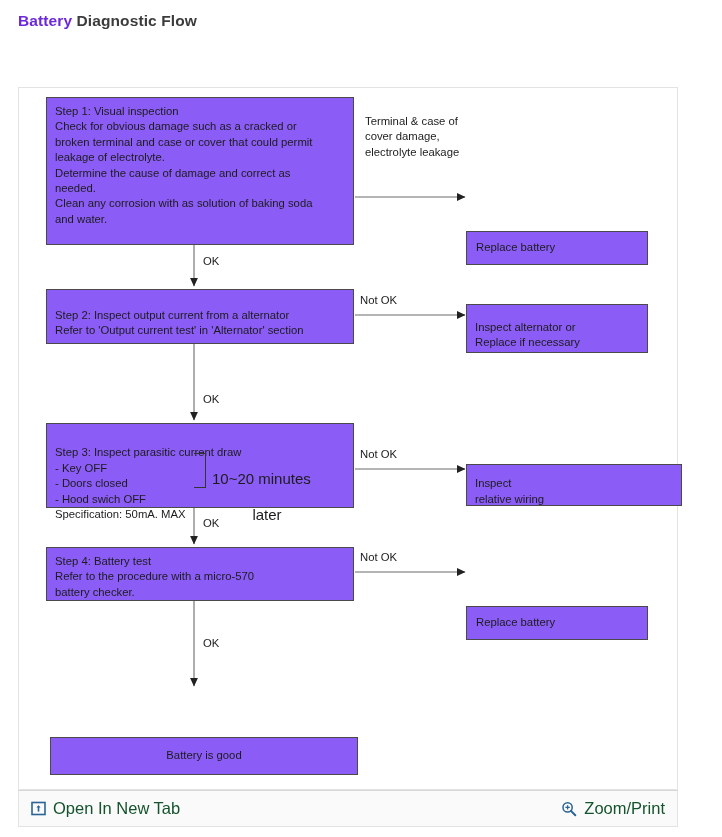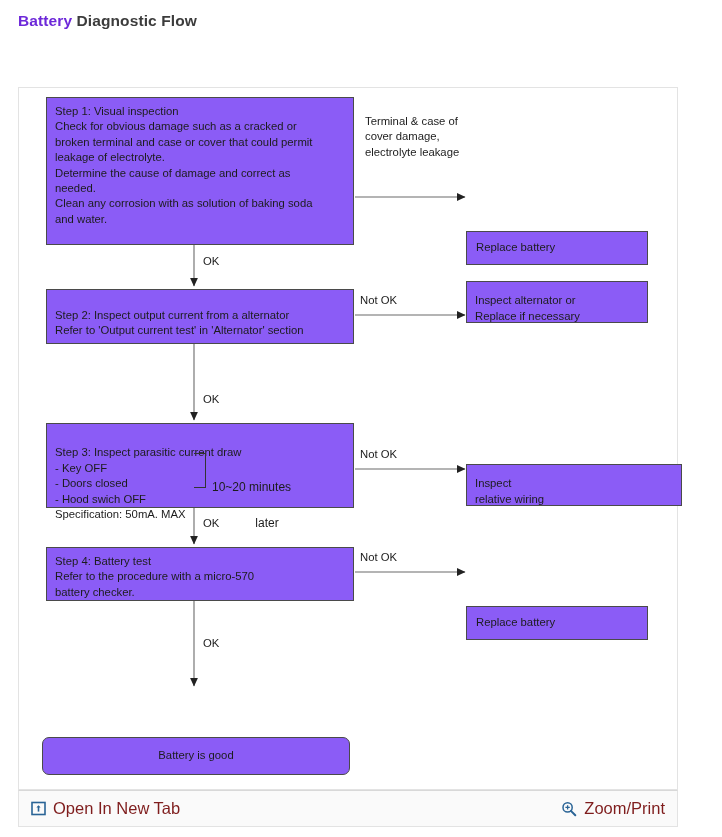--- a/index.html
+++ b/index.html
@@ -100,23 +100,23 @@
     width: 12px;
     height: 35px;
     border-top: 1px solid #333;
     border-right: 1px solid #333;
     border-bottom: 1px solid #333;
     box-sizing: border-box;
   }
   .s3-later {
     position: absolute;
     left: 165px;
-    top: 36px;
+    top: 28px;
     width: 110px;
-    font-size: 12px;
+    font-size: 15px;
     line-height: 18px;
     color: #1c1c1c;
   }
   .s3-later .l1 { display: block; text-align: left; }
   .s3-later .l2 { display: block; text-align: center; }
 
   
   .footer-bar {
     position: absolute;
     left: 18px;
@@ -129,21 +129,21 @@
     box-sizing: border-box;
     display: flex;
     align-items: center;
     justify-content: space-between;
     padding: 0 12px;
   }
   .flink {
     display: flex;
     align-items: center;
     gap: 7px;
-    color: #7f1d1d;
+    color: #14532d;
     font-size: 16.5px;
     cursor: pointer;
     font-family: "Liberation Sans", sans-serif;
   }
   .flink svg { display: block; }
 </style>
 </head>
 <body>
 
 <div id="page">
@@ -197,21 +197,21 @@
 
     <div class="fbox center" style="left:448px; top:96px; width:182px; height:28px; justify-content:flex-start; padding-left:9px;">Replace battery</div>
 
     <div class="edge-label" style="left:185px; top:168px;">OK</div>
 
     <div class="fbox vcenter" style="left:28px; top:202px; width:308px; height:55px;">Step 2: Inspect output current from a alternator
 Refer to 'Output current test' in 'Alternator' section</div>
 
     <div class="edge-label" style="left:342px; top:207px;">Not OK</div>
 
-    <div class="fbox vcenter" style="left:448px; top:194px; width:182px; height:42px;">Inspect alternator or
+    <div class="fbox vcenter" style="left:448px; top:217px; width:182px; height:49px;">Inspect alternator or
 Replace if necessary</div>
 
     <div class="edge-label" style="left:185px; top:306px;">OK</div>
 
     <div class="fbox" style="left:28px; top:336px; width:308px; height:85px; position:absolute;">
       <span class="s3-lines">Step 3: Inspect parasitic current draw
  - Key OFF
  - Doors closed
  - Hood swich OFF
    Specification: 50mA. MAX</span>
@@ -232,21 +232,21 @@
     <div class="fbox" style="left:28px; top:460px; width:308px; height:54px;">Step 4: Battery test
 Refer to the procedure with a micro-570
 battery checker.</div>
 
     <div class="edge-label" style="left:342px; top:464px;">Not OK</div>
 
     <div class="fbox center" style="left:448px; top:471px; width:182px; height:28px; justify-content:flex-start; padding-left:9px;">Replace battery</div>
 
     <div class="edge-label" style="left:185px; top:550px;">OK</div>
 
-    <div class="fbox center" style="left:24px; top:602px; width:308px; height:38px;border-radius:7px;">Battery is good</div>
+    <div class="fbox center" style="left:32px; top:602px; width:308px; height:38px;">Battery is good</div>
 
   </div>
 
   <div class="footer-bar">
 
     <div class="flink">
       <span>
         <svg width="15" height="15" viewBox="0 0 15 15">
           <rect x="1" y="1.5" width="13" height="12" fill="none" stroke="#2a6496" stroke-width="1.6"></rect>
           <path d="M7.5 10.6 V5.2" stroke="#2a6496" stroke-width="1.6" fill="none"></path>

